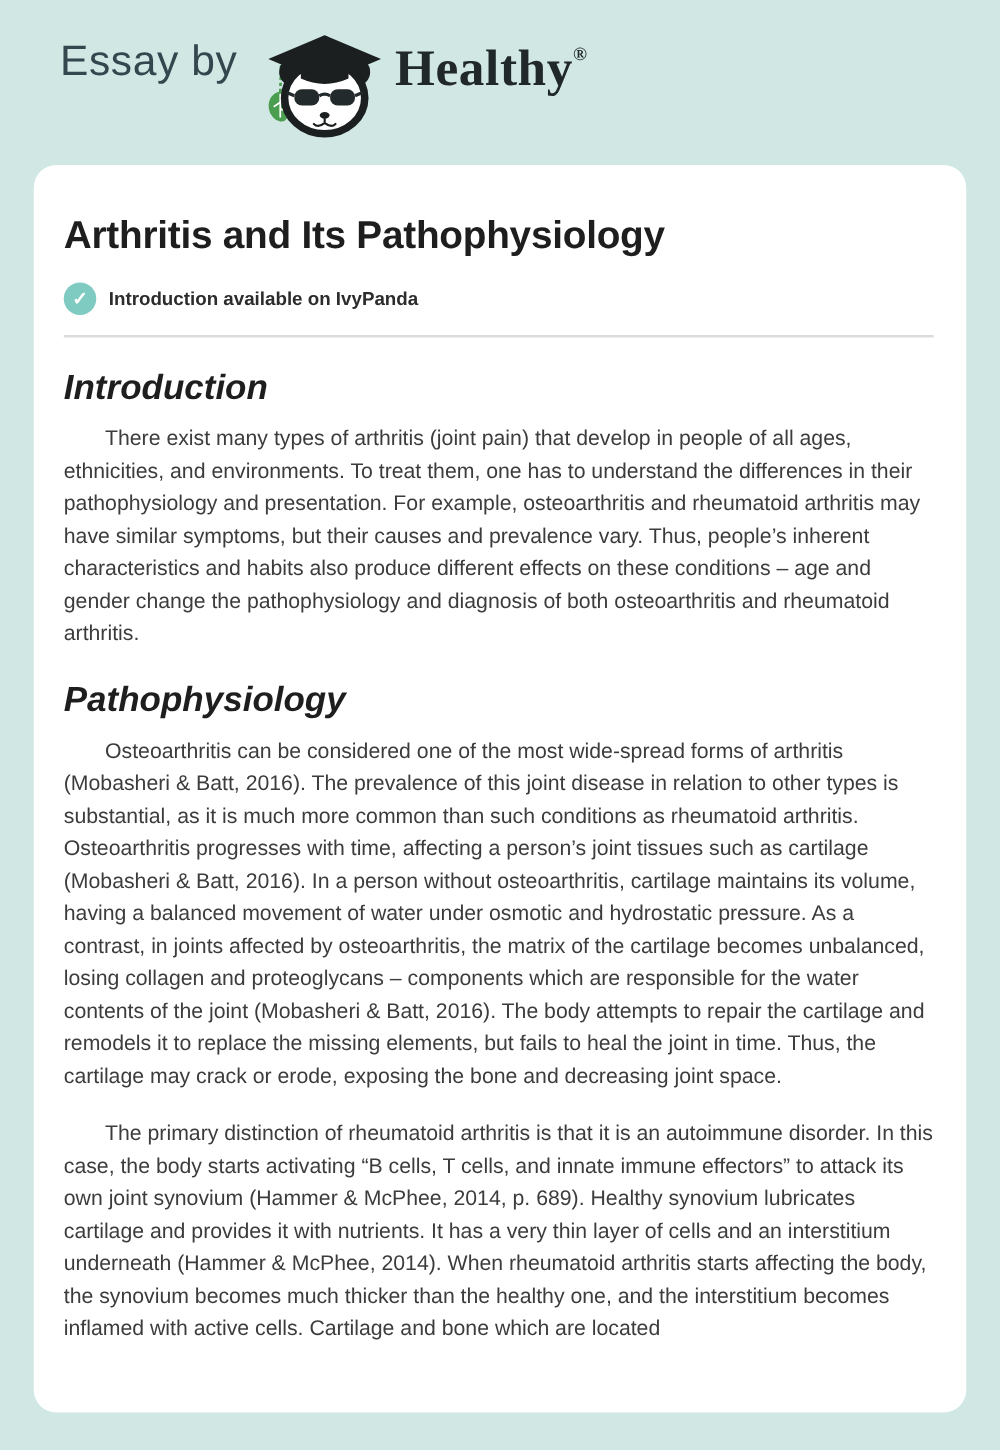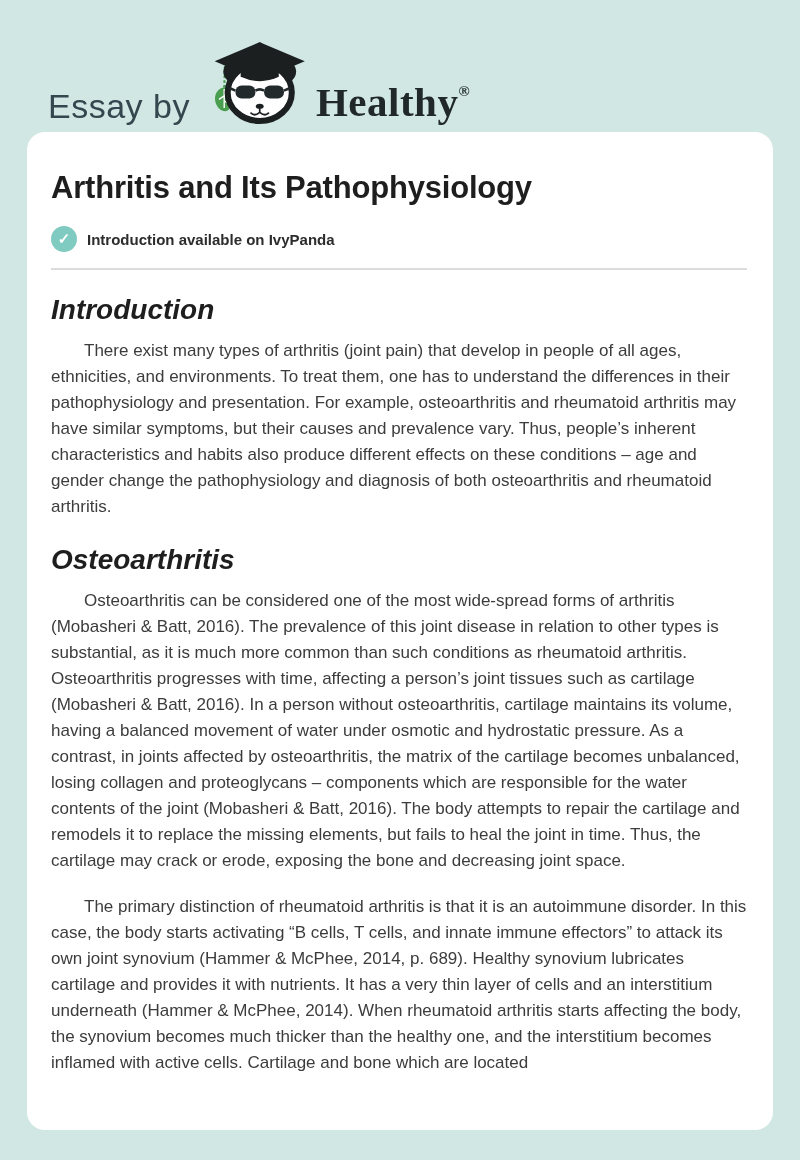--- a/index.html
+++ b/index.html
@@ -8,21 +8,21 @@
     width: 800px;
     height: 1160px;
     overflow: hidden;
     background: #d1e7e3;
     font-family: "Liberation Sans", sans-serif;
   }
 
   
   .site-header {
     display: flex;
-    align-items: flex-end;
+    align-items: flex-start;
     padding: 30px 0 0 48px;
     height: 126px;
   }
   .essay-by {
     font-size: 34px;
     color: #34464e;
     letter-spacing: 0.5px;
   }
   .logo-svg {
     width: 104px;
@@ -146,16 +146,16 @@
         <span>✓</span>
       </span>
     <span class="badge-text">Introduction available on IvyPanda</span>
   </div>
 
   <hr class="divider">
 
   <h2 class="section-heading">Introduction</h2>
   <p class="body-para">There exist many types of arthritis (joint pain) that develop in people of all ages, ethnicities, and environments. To treat them, one has to understand the differences in their pathophysiology and presentation. For example, osteoarthritis and rheumatoid arthritis may have similar symptoms, but their causes and prevalence vary. Thus, people’s inherent characteristics and habits also produce different effects on these conditions – age and gender change the pathophysiology and diagnosis of both osteoarthritis and rheumatoid arthritis.</p>
 
-  <h2 class="section-heading">Osteoarthritis</h2>
+  <h2 class="section-heading">Pathophysiology</h2>
   <p class="body-para">Osteoarthritis can be considered one of the most wide-spread forms of arthritis (Mobasheri &amp; Batt, 2016). The prevalence of this joint disease in relation to other types is substantial, as it is much more common than such conditions as rheumatoid arthritis. Osteoarthritis progresses with time, affecting a person’s joint tissues such as cartilage (Mobasheri &amp; Batt, 2016). In a person without osteoarthritis, cartilage maintains its volume, having a balanced movement of water under osmotic and hydrostatic pressure. As a contrast, in joints affected by osteoarthritis, the matrix of the cartilage becomes unbalanced, losing collagen and proteoglycans – components which are responsible for the water contents of the joint (Mobasheri &amp; Batt, 2016). The body attempts to repair the cartilage and remodels it to replace the missing elements, but fails to heal the joint in time. Thus, the cartilage may crack or erode, exposing the bone and decreasing joint space.</p>
   <p class="body-para">The primary distinction of rheumatoid arthritis is that it is an autoimmune disorder. In this case, the body starts activating “B cells, T cells, and innate immune effectors” to attack its own joint synovium (Hammer &amp; McPhee, 2014, p. 689). Healthy synovium lubricates cartilage and provides it with nutrients. It has a very thin layer of cells and an interstitium underneath (Hammer &amp; McPhee, 2014). When rheumatoid arthritis starts affecting the body, the synovium becomes much thicker than the healthy one, and the interstitium becomes inflamed with active cells. Cartilage and bone which are located</p>
 </main>
 
 </body></html>

